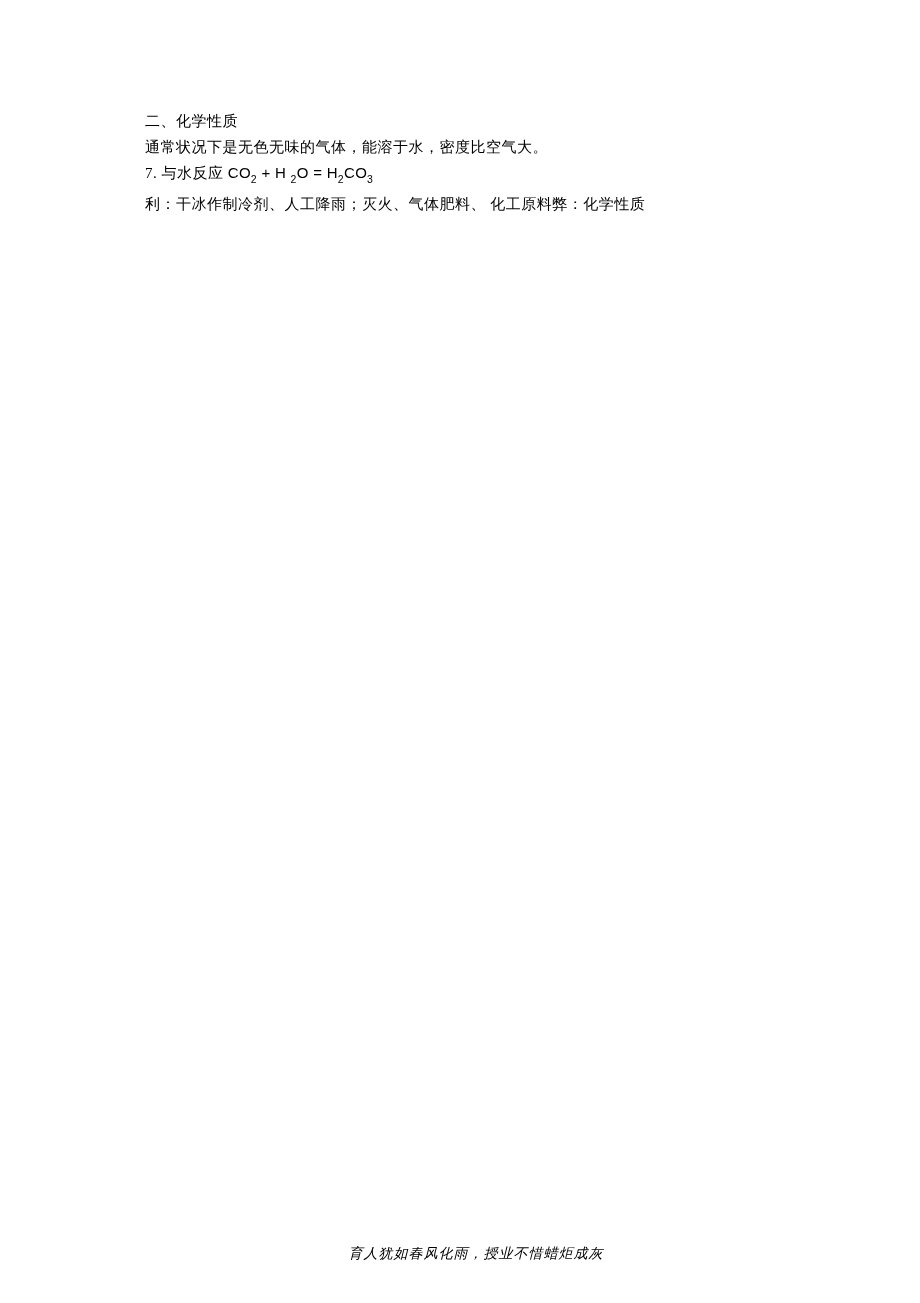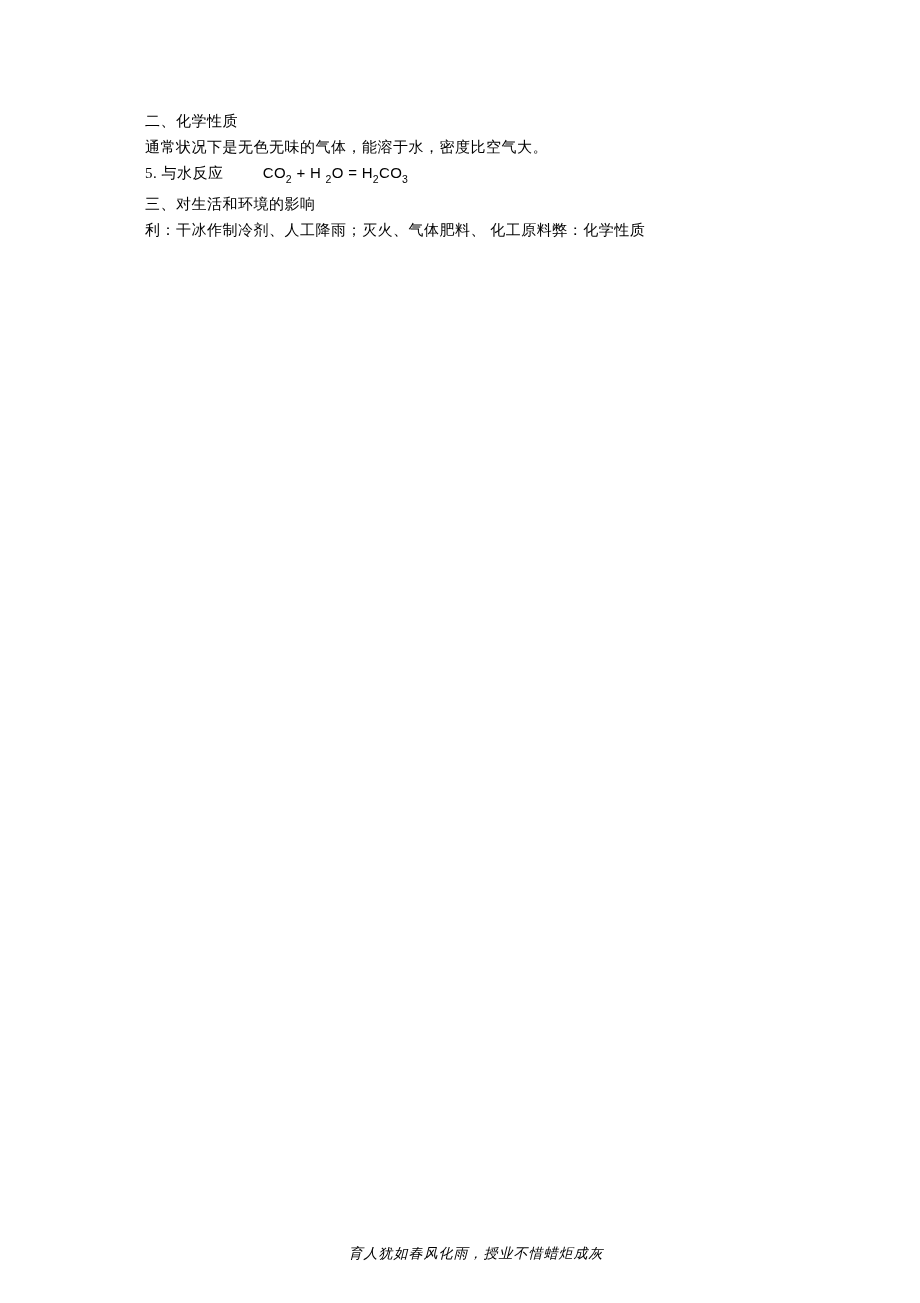--- a/index.html
+++ b/index.html
@@ -28,40 +28,38 @@
     }
     .sub {
       font-size: 10.5px;
       vertical-align: sub;
       position: relative;
       top: 1px;
     }
     .formula {
       font-family: Arial, "Helvetica", sans-serif;
       letter-spacing: 0.3px;
-      margin-left: 35px;
     }
     .footer {
       position: absolute;
       bottom: 40px;
       left: 16px;
       width: 920px;
       text-align: center;
       font-size: 14px;
       color: #000000;
       letter-spacing: 1px;
       font-style: italic;
     }
   </style>
 </head>
 <body>
 
 <div class="content">
   <div class="line">二、化学性质</div>
   <div class="line">通常状况下是无色无味的气体，能溶于水，密度比空气大。</div>
   <div class="line">
-    <span>5. 与水反应 </span><span class="formula"><span>CO</span><span class="sub">2</span><span> + H </span><span class="sub">2</span><span>O = H</span><span class="sub">2</span><span>CO</span><span class="sub">3</span></span>
+    <span>7. 与水反应 </span><span class="formula"><span>CO</span><span class="sub">2</span><span> + H </span><span class="sub">2</span><span>O = H</span><span class="sub">2</span><span>CO</span><span class="sub">3</span></span>
   </div>
-  <div class="line">三、对生活和环境的影响</div>
   <div class="line">利：干冰作制冷剂、人工降雨；灭火、气体肥料、 化工原料弊：化学性质</div>
 </div>
 
 <div class="footer">育人犹如春风化雨，授业不惜蜡炬成灰</div>
 
 </body></html>

